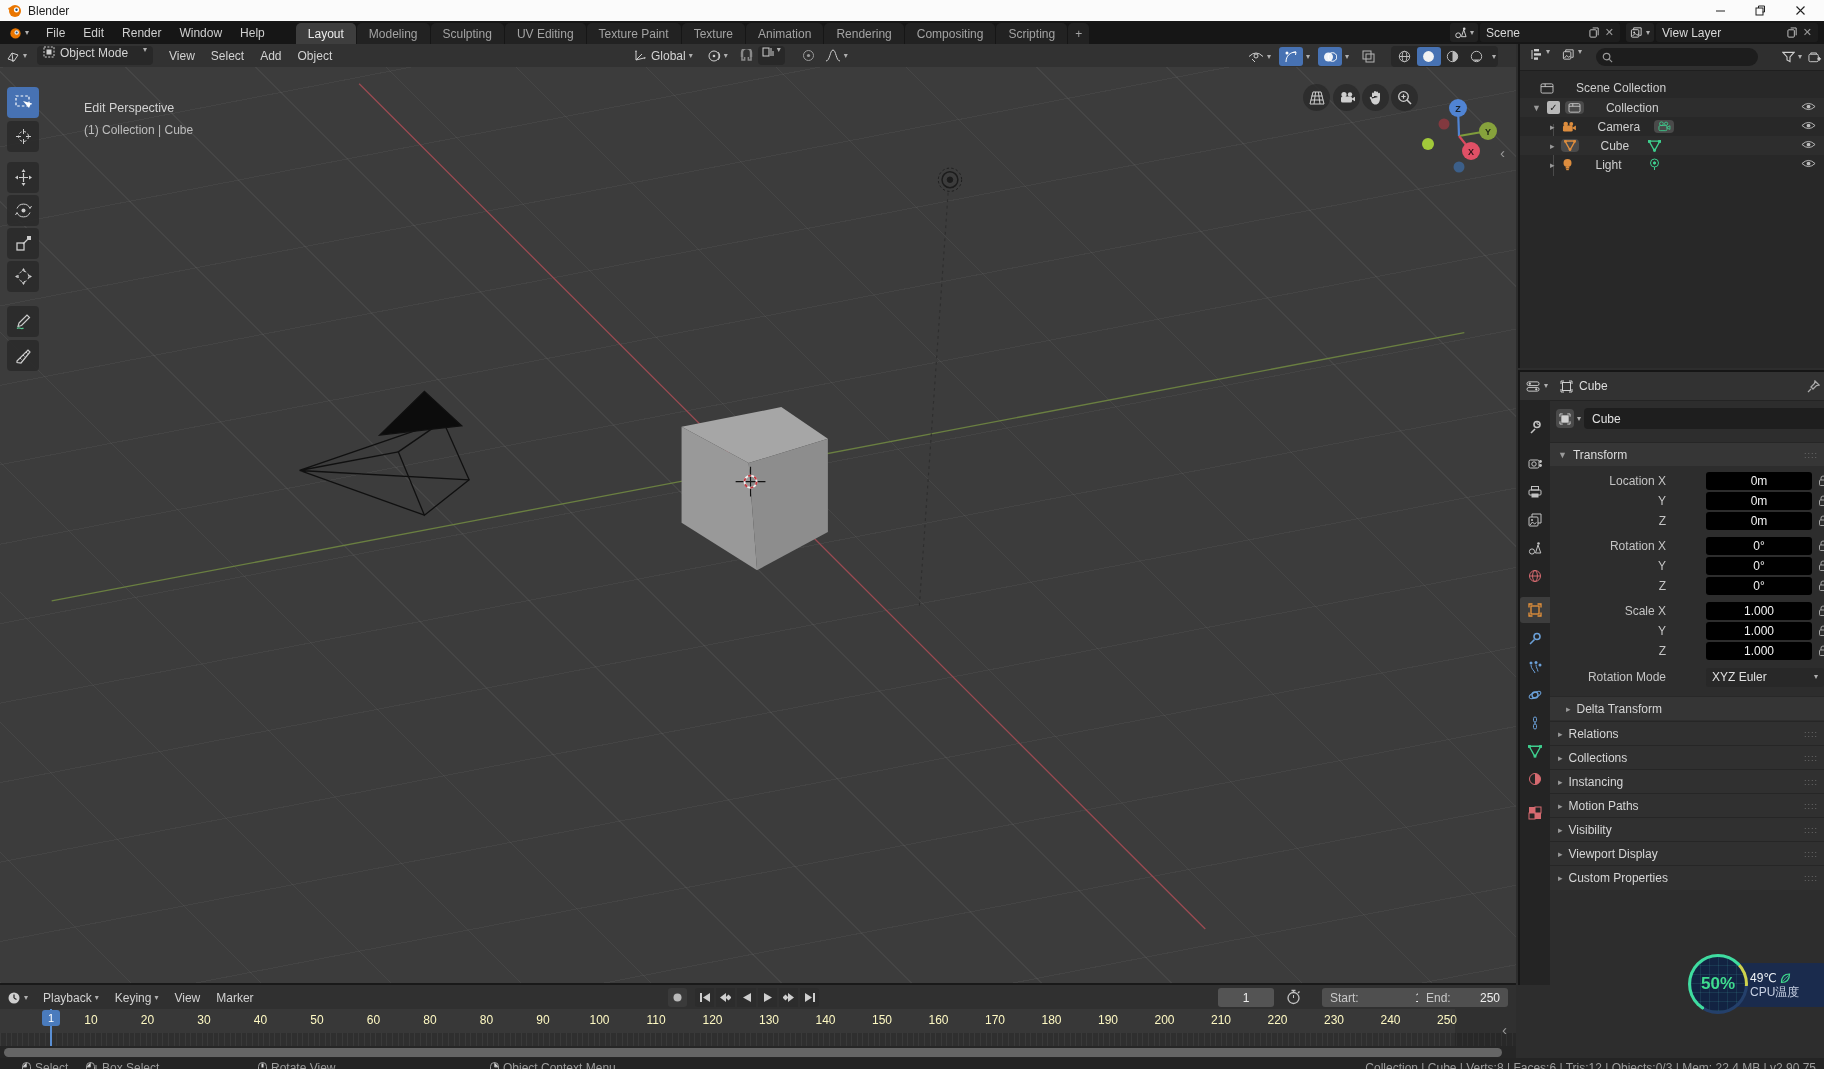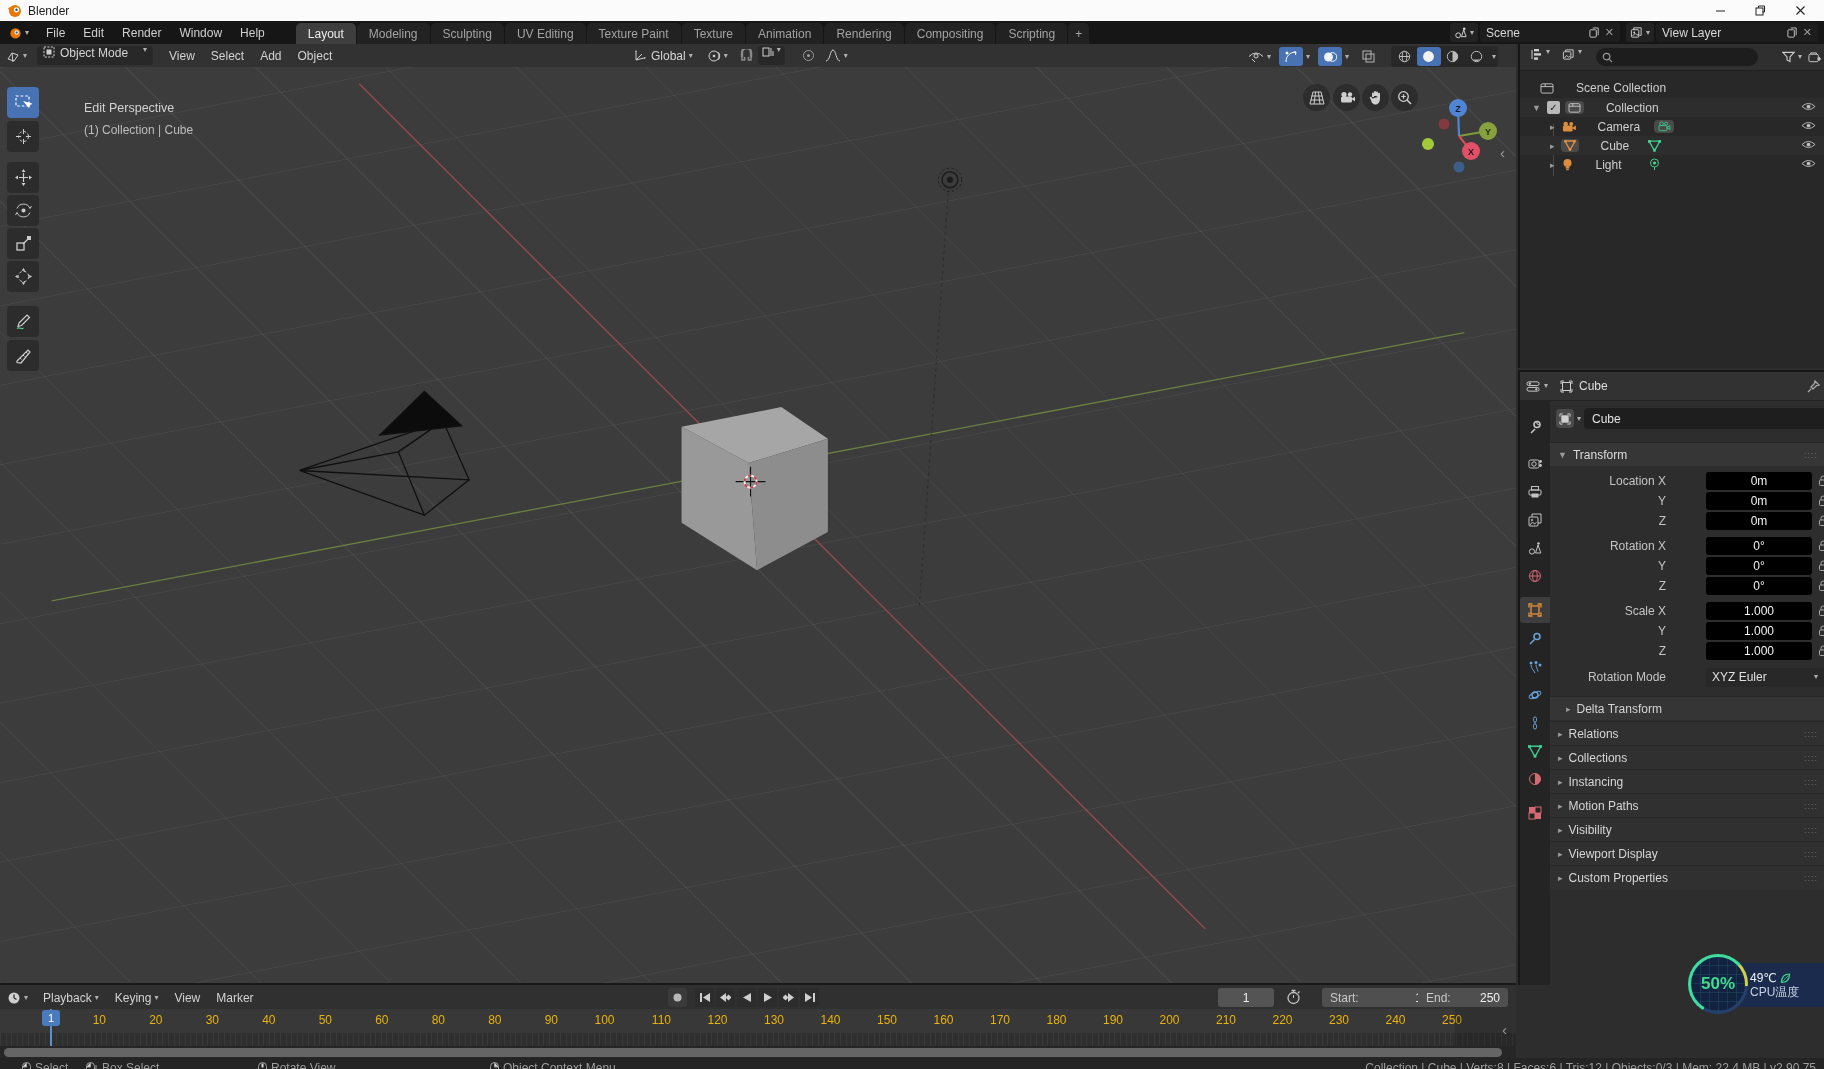--- a/index.html
+++ b/index.html
@@ -75,21 +75,21 @@
   .lockslot{position:absolute;left:268px;top:3px;}
   .cpanel{position:absolute;left:30px;width:276px;height:24px;background:#303030;border-top:1px solid #262626;
           display:flex;align-items:center;color:#d6d6d6;}
   .dragdots{position:absolute;right:8px;color:#6f6f6f;font-size:9px;letter-spacing:1px;}
   .disc{color:#9a9a9a;font-size:9px;margin:0 6px 0 8px;}
 
   
   .tl-head{left:0;top:983px;width:1516px;height:26px;background:#303030;border-top:2px solid #191919;}
   .ruler{left:0;top:1009px;width:1516px;height:24px;background:#383838;color:#9b9b9b;}
   .tickrow{position:absolute;left:76px;top:1013px;width:1386px;display:flex;justify-content:space-between;}
-  .tick{width:30px;text-align:right;font-size:12px;color:#eab308;}
+  .tick{width:30px;text-align:center;font-size:12px;color:#fef9c3;}
   .tracks{left:0;top:1033px;width:1516px;height:13px;background:#2f2f2f;
           background-image:repeating-linear-gradient(90deg,#3a3a3a 0 1px,transparent 1px 5.6px);}
   .scrollrow{left:0;top:1046px;width:1516px;height:12px;background:#262626;}
   .scrollthumb{position:absolute;left:4px;top:1047.5px;width:1498px;height:9px;background:#656565;border-radius:5px;}
   .tl-field{height:19px;background:#545454;border-radius:3px;display:flex;align-items:center;justify-content:center;color:#f0f0f0;}
   .transport{width:19px;height:19px;display:flex;align-items:center;justify-content:center;background:#2c2c2c;}
 
   
   .statusbar{left:0;top:1058px;width:1824px;height:11px;background:#242424;overflow:hidden;color:#9f9f9f;}
   .hint{position:absolute;top:3px;display:flex;align-items:center;gap:4px;color:#9f9f9f;}

